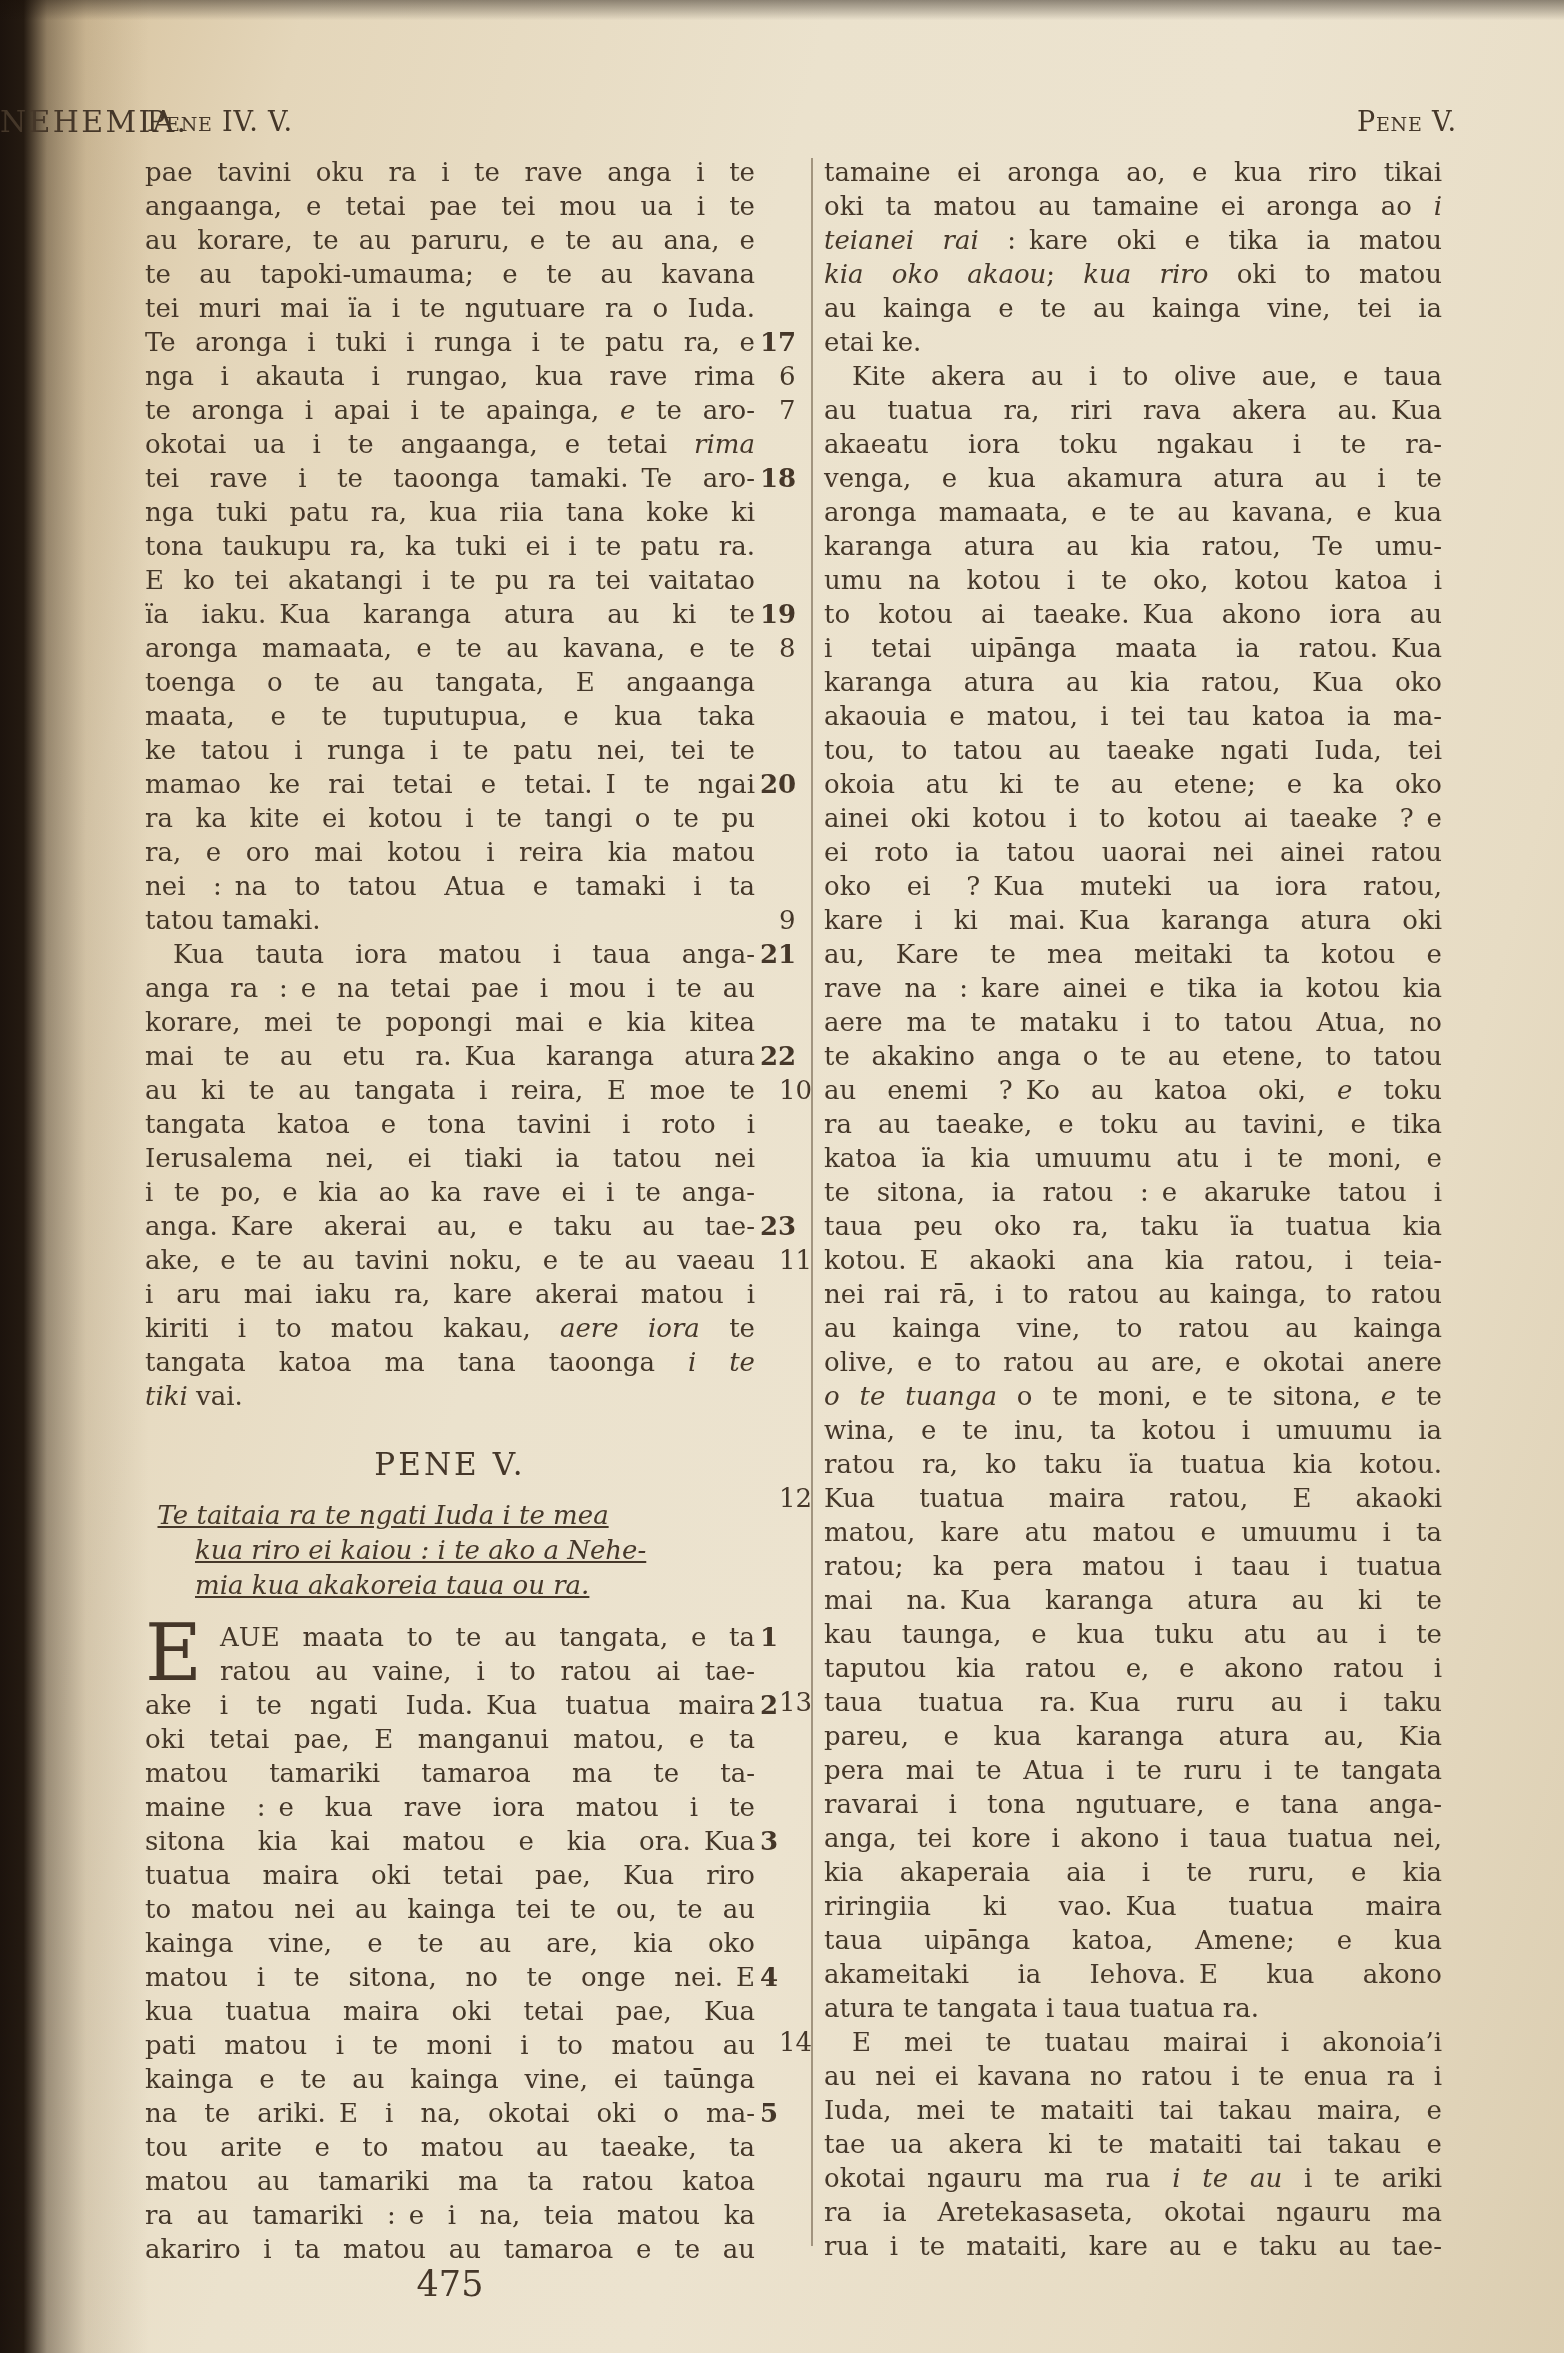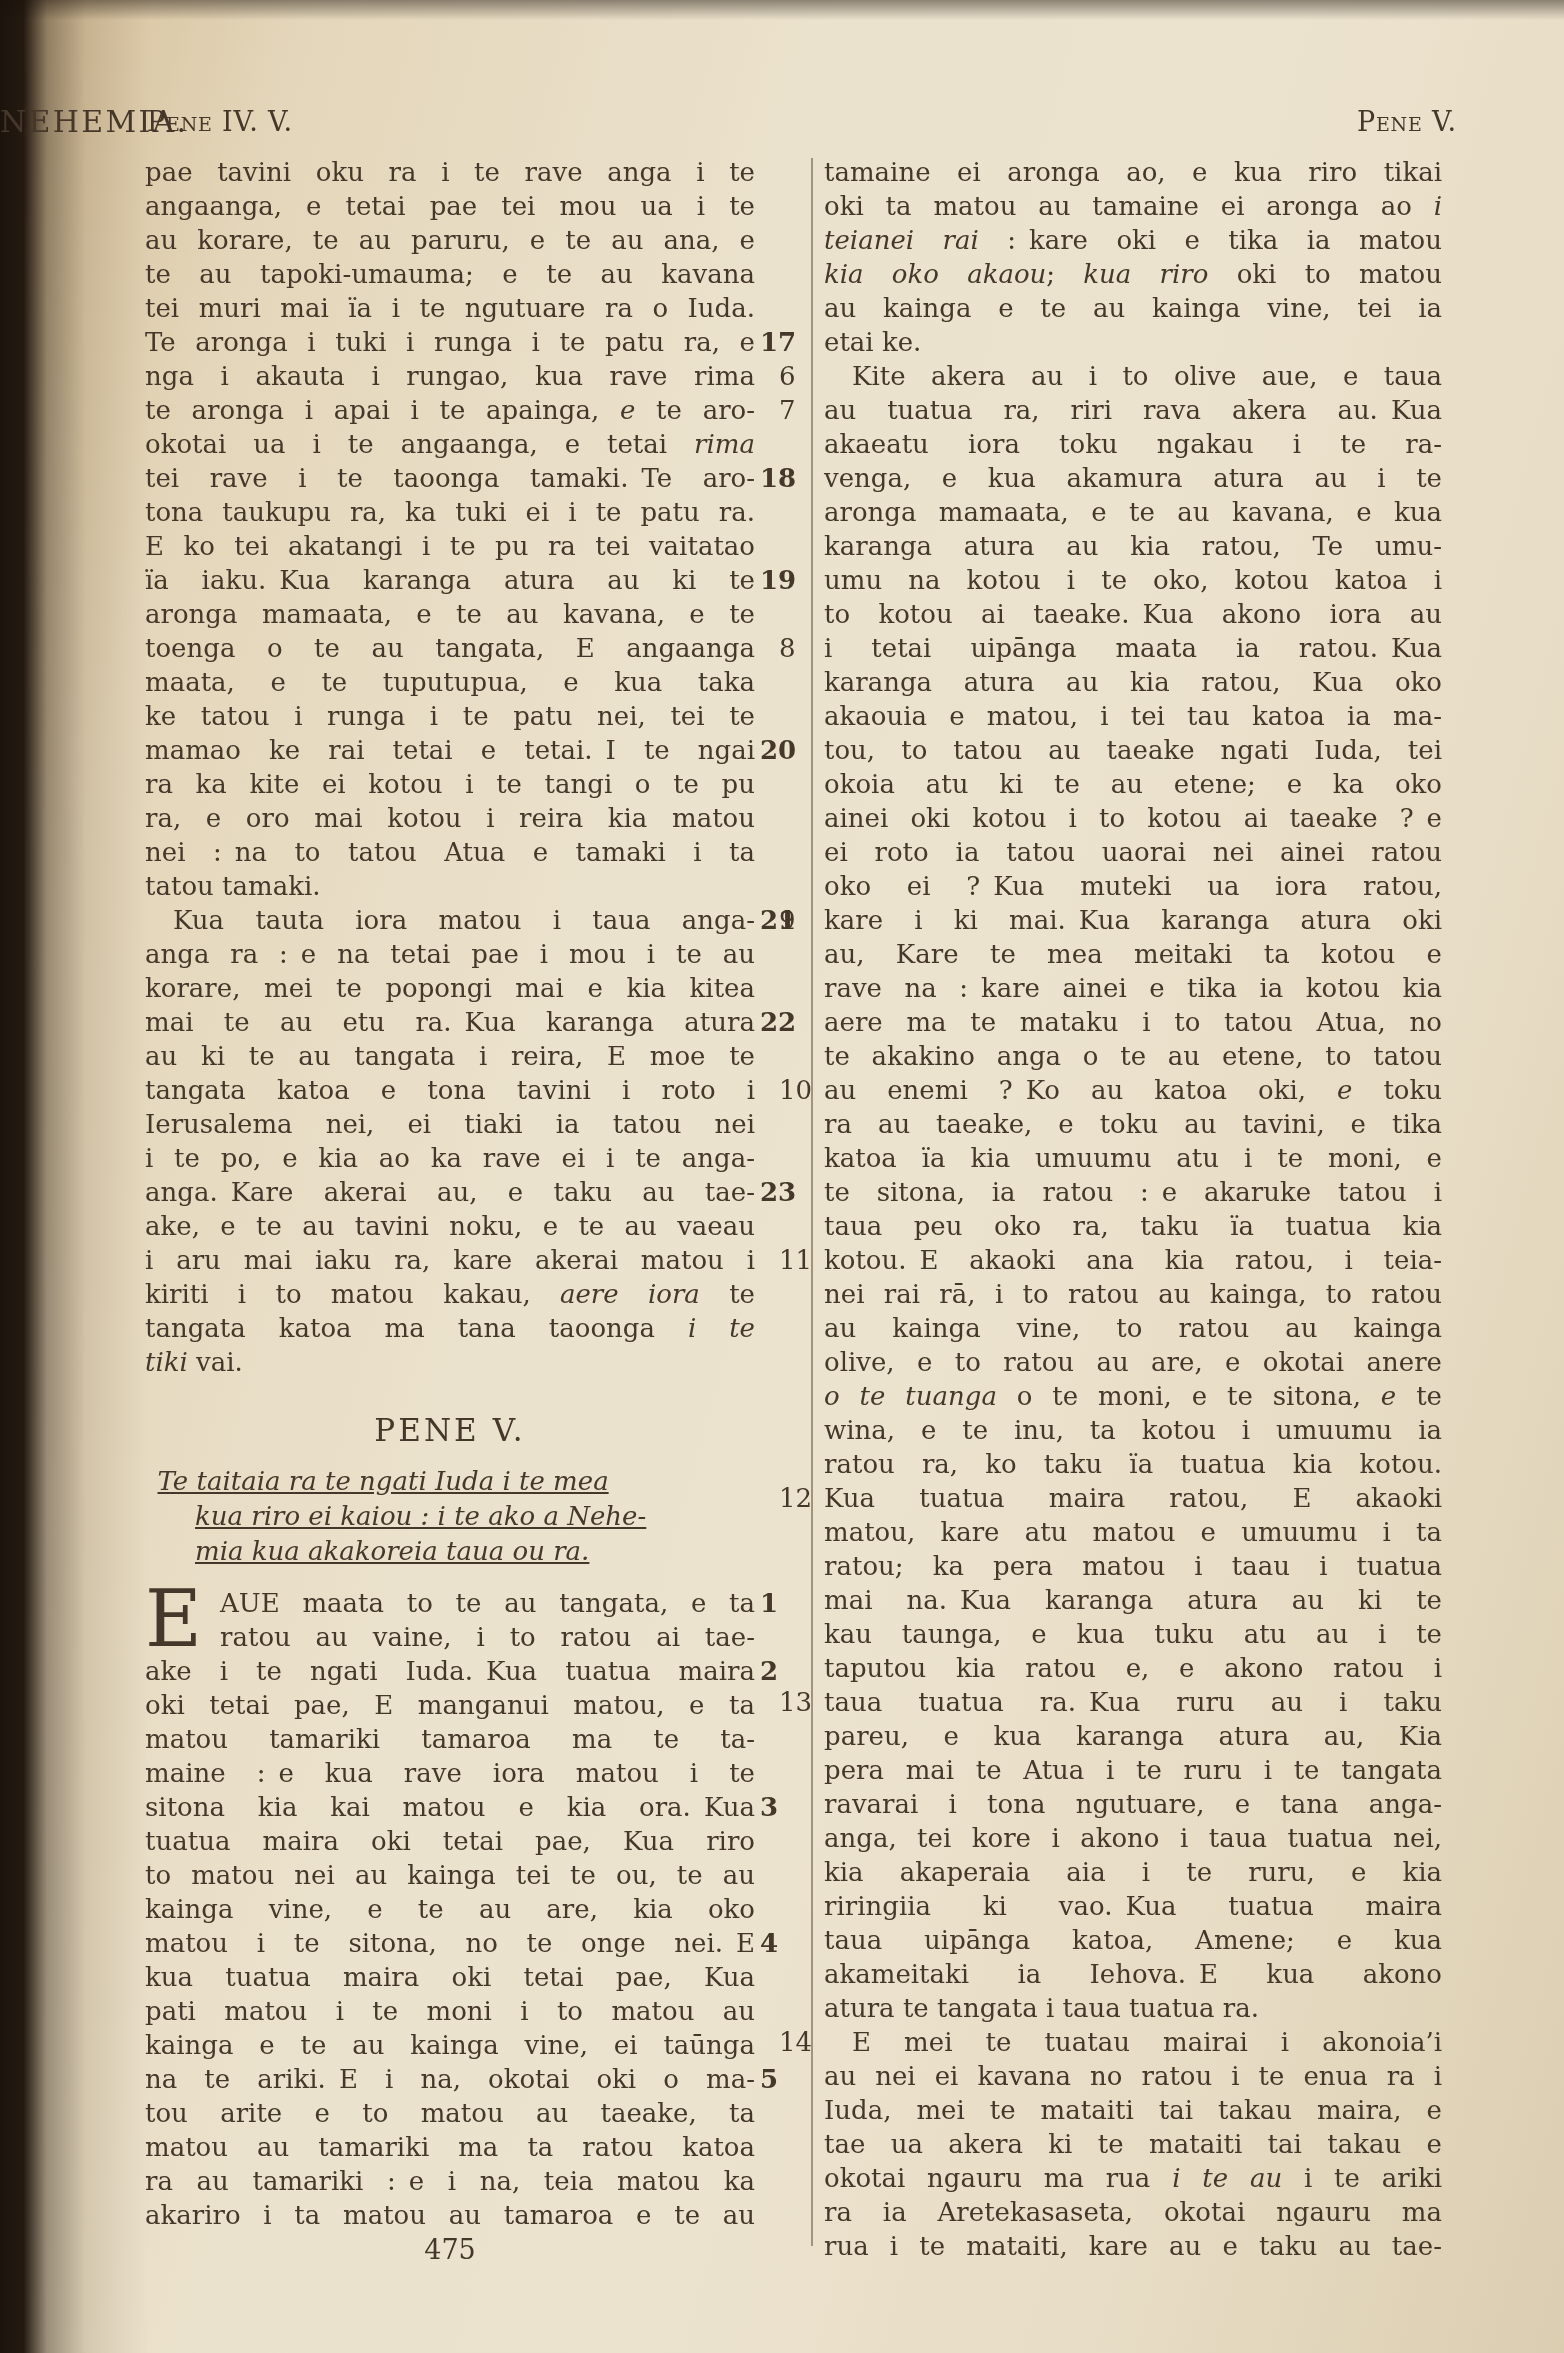--- a/index.html
+++ b/index.html
@@ -28,21 +28,21 @@
   .col-left .verse{right:-52px;text-align:left;font-weight:bold;}
   .col-right .verse{left:-45px;text-align:left;}
   .chapter-heading{margin-top:33px;height:36px;line-height:36px;text-align:center;text-align-last:center;
     font-size:31px;letter-spacing:3.1px;}
   .summary{margin-top:15.6px;font-style:italic;}
   .summary-line{line-height:35px;height:35px;padding-left:50px;white-space:pre-wrap;text-decoration:underline;}
   .summary-line.first{padding-left:12.5px;}
   .has-dropcap{margin-top:17px;}
   .dropcap{position:absolute;left:0;top:-3.1px;font-size:78px;line-height:72px;
     font-family:"DejaVu Serif","Liberation Serif",serif;}
-  .page-number{margin-top:1.6px;text-align:center;text-align-last:center;font-size:27px;line-height:34px;}
+  .page-number{margin-top:1.6px;text-align:center;text-align-last:center;font-size:35px;line-height:34px;}
 </style>
 </head>
 <body>
 
 <div class="photo">
   <div class="page">
 
     <div class="running-head">
       <span class="rh-left">Pene IV. V.</span>
       <span class="rh-center">NEHEMIA.</span>
@@ -56,20 +56,21 @@
           <div class="line"><span>pae tavini oku ra i te rave anga i te</span></div>
           <div class="line"><span>angaanga, e tetai pae tei mou ua i te</span></div>
           <div class="line"><span>au korare, te au paruru, e te au ana, e</span></div>
           <div class="line"><span>te au tapoki-umauma; e te au kavana</span></div>
           <div class="line"><span>tei muri mai ïa i te ngutuare ra o Iuda.</span></div>
           <div class="line"><span class="verse">17</span><span>Te aronga i tuki i runga i te patu ra, e</span></div>
           <div class="line"><span>nga i akauta i rungao, kua rave rima</span></div>
           <div class="line"><span>te aronga i apai i te apainga, </span><span class="it">e</span><span> te aro-</span></div>
           <div class="line"><span>okotai ua i te angaanga, e tetai </span><span class="it">rima</span></div>
           <div class="line"><span class="verse">18</span><span>tei rave i te taoonga tamaki. Te aro-</span></div>
+          <div class="line"><span>nga tuki patu ra, kua riia tana koke ki</span></div>
           <div class="line"><span>tona taukupu ra, ka tuki ei i te patu ra.</span></div>
           <div class="line"><span>E ko tei akatangi i te pu ra tei vaitatao</span></div>
           <div class="line"><span class="verse">19</span><span>ïa iaku. Kua karanga atura au ki te</span></div>
           <div class="line"><span>aronga mamaata, e te au kavana, e te</span></div>
           <div class="line"><span>toenga o te au tangata, E angaanga</span></div>
           <div class="line"><span>maata, e te tuputupua, e kua taka</span></div>
           <div class="line"><span>ke tatou i runga i te patu nei, tei te</span></div>
           <div class="line"><span class="verse">20</span><span>mamao ke rai tetai e tetai. I te ngai</span></div>
           <div class="line"><span>ra ka kite ei kotou i te tangi o te pu</span></div>
           <div class="line"><span>ra, e oro mai kotou i reira kia matou</span></div>

